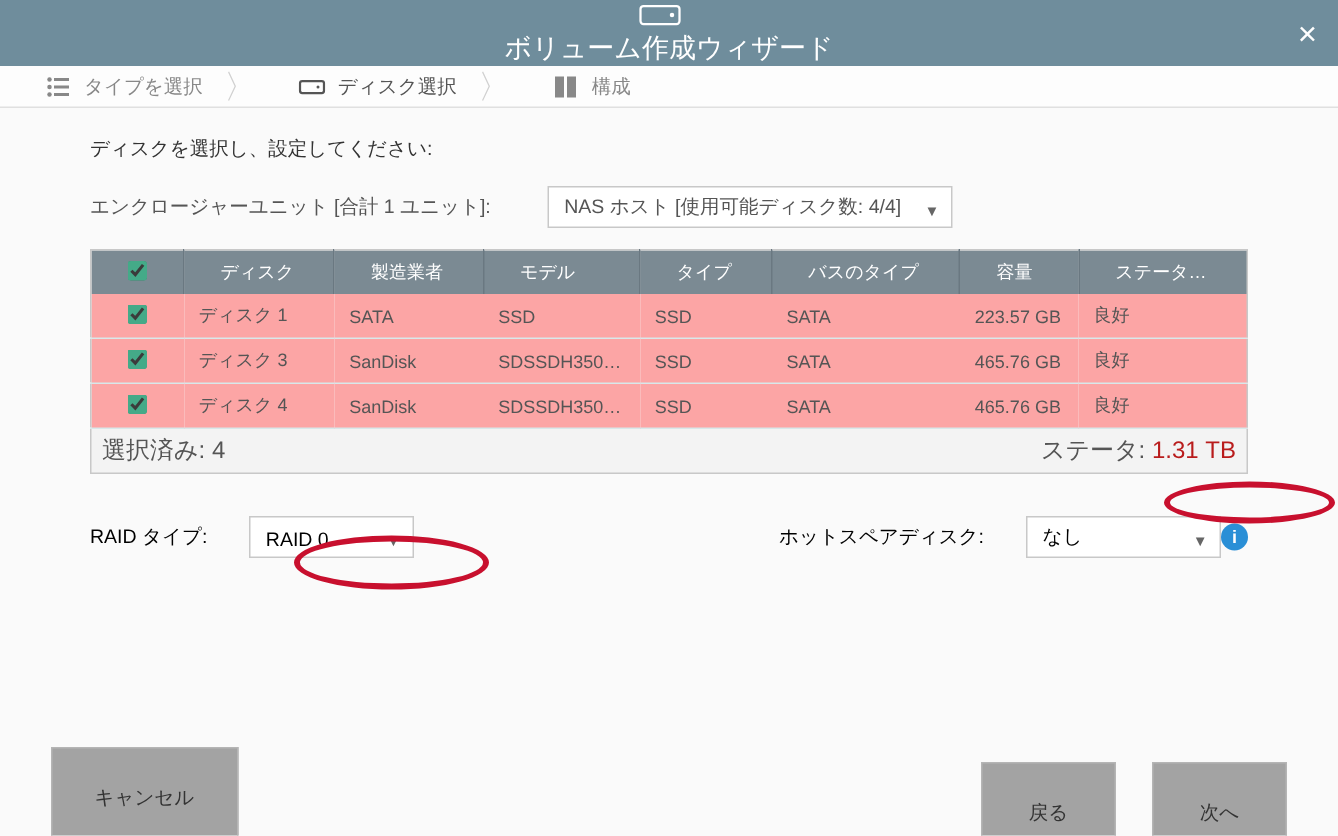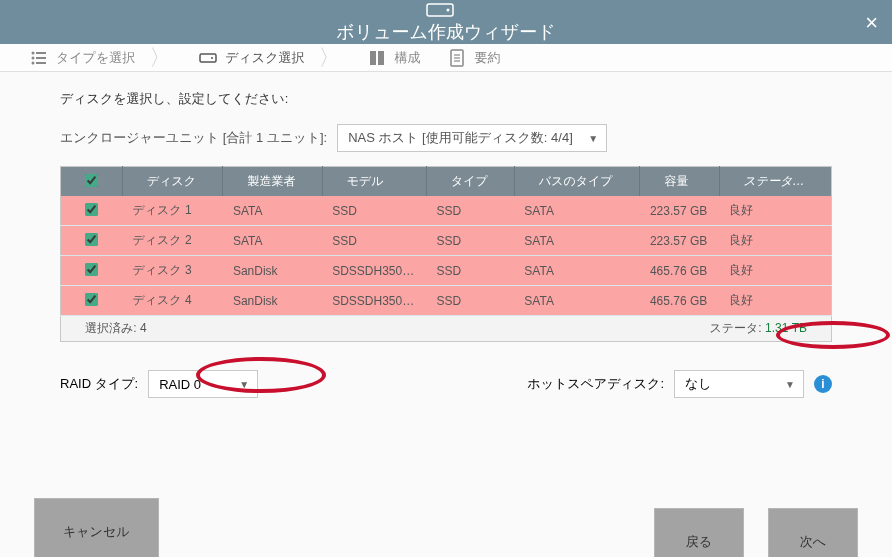--- a/index.html
+++ b/index.html
@@ -12,36 +12,36 @@
 
 .steps { background: #fdfdfd; height: 28px; display: flex; align-items: center; border-bottom: 1px solid #e0e0e0; padding: 0 20px; }
 .step { display: flex; align-items: center; color: #888; padding: 0 18px 0 10px; height: 100%; position: relative; }
 .step.active { color: #555; }
 .step .step-icon { width: 18px; height: 18px; margin-right: 8px; }
 .step .arrow { margin-left: 14px; color: #d0d0d0; font-size: 22px; }
 
 .content { padding: 18px 60px 0 60px; }
 .instruction { margin-bottom: 16px; color: #333; }
 .enclosure-row { display: flex; align-items: center; gap: 10px; color: #555; margin-bottom: 14px; }
-.dropdown { border: 1px solid #c8c8c8; background: #fff; padding: 4px 16px 4px 10px; position: relative; cursor: pointer; display: inline-flex; align-items: center; min-height: 28px; }
+.dropdown { border: 1px solid #c8c8c8; background: #fff; padding: 4px 16px 4px 10px; position: relative; cursor: pointer; display: inline-flex; align-items: flex-end; min-height: 28px; margin-left: 28px; }
 .dropdown .chev { position: absolute; right: 8px; font-size: 10px; color: #666; }
 .enclosure-dropdown { min-width: 270px; }
 
 table.disks { width: 100%; border-collapse: collapse; border: 1px solid #c8c8c8; }
 table.disks th { background: #7b8a93; color: #fff; font-weight: 400; text-align: left; padding: 6px 24px; font-size: 12px; border-right: 1px solid #6a7881; }
-table.disks th:last-child { border-right: none; font-style: italic; }
+table.disks th:last-child { border-right: none; }
 table.disks td { padding: 6px 10px; border-bottom: 1px solid #d8e8ea; background: #fca5a5; font-size: 12px; color: #555; }
 table.disks th.chkcol, table.disks td.chkcol { width: 32px; text-align: center; }
 table.disks td.chkcol input, table.disks th.chkcol input { accent-color: #4a8; }
 
-.table-footer { display: flex; justify-content: space-between; background: #f3f3f3; border: 1px solid #c8c8c8; border-top: none; padding: 4px 24px; font-size: 12px; color: #555; }
-.table-footer .capacity { color: #15803d; }
+.table-footer { display: flex; justify-content: space-between; background: #f3f3f3; border: 1px solid #c8c8c8; border-top: none; padding: 4px 7px; font-size: 16px; color: #555; }
+.table-footer .capacity { color: #b91c1c; }
 
 .raid-row { display: flex; align-items: center; justify-content: space-between; margin-top: 28px; }
-.raid-left, .raid-right { display: flex; align-items: center; gap: 10px; }
+.raid-left, .raid-right { display: flex; align-items: center; }
 .small-dropdown { min-width: 110px; }
 .hotspare-dropdown { min-width: 130px; }
 .info-icon { width: 18px; height: 18px; background: #2a8fd6; border-radius: 50%; color: #fff; display: flex; align-items: center; justify-content: center; font-size: 12px; font-weight: bold; cursor: pointer; }
 
 .footer { position: absolute; bottom: 0; left: 0; right: 0; height: 50px; display: flex; align-items: center; justify-content: space-between; padding: 0 34px; }
 .footer .right { display: flex; gap: 24px; margin-top: 20px; }
 .btn { border: 1px solid #b5b5b5; background: #a3a3a3; padding: 24px 28px; font-size: 13px; color: #333; cursor: pointer; min-width: 90px; text-align: center; }
 
 .annot { position: absolute; border: 4px solid #c8102e; border-radius: 50%; pointer-events: none; }
 .annot1 { left: 196px; top: 357px; width: 130px; height: 36px; }
@@ -90,31 +90,20 @@
   </div>
   <div class="step">
     <span class="step-icon">
         <svg viewBox="0 0 18 18">
           <rect x="2" y="2" width="6" height="14" fill="#888"></rect>
           <rect x="10" y="2" width="6" height="14" fill="#888"></rect>
         </svg>
       </span>
     <span>構成</span>
   </div>
-  <div class="step">
-    <span class="step-icon">
-        <svg viewBox="0 0 18 18">
-          <rect x="3" y="1" width="12" height="16" rx="1" fill="none" stroke="#888" stroke-width="1.5"></rect>
-          <line x1="6" y1="6" x2="12" y2="6" stroke="#888" stroke-width="1.2"></line>
-          <line x1="6" y1="9" x2="12" y2="9" stroke="#888" stroke-width="1.2"></line>
-          <line x1="6" y1="12" x2="12" y2="12" stroke="#888" stroke-width="1.2"></line>
-        </svg>
-      </span>
-    <span>要約</span>
-  </div>
 </div>
 
 <div class="content">
   <div class="instruction">ディスクを選択し、設定してください:</div>
 
   <div class="enclosure-row">
     <span>エンクロージャーユニット [合計 1 ユニット]:</span>
     <div class="dropdown enclosure-dropdown">
       <span>NAS ホスト [使用可能ディスク数: 4/4]</span>
       <span class="chev">▼</span>
@@ -131,30 +120,20 @@
         <th>タイプ</th>
         <th>バスのタイプ</th>
         <th>容量</th>
         <th>ステータ…</th>
       </tr>
     </thead>
     <tbody id="disk-rows">
         <tr>
           <td class="chkcol"><input type="checkbox" checked="" style=""></td>
           <td>ディスク 1</td>
-          <td>SATA</td>
-          <td>SSD</td>
-          <td>SSD</td>
-          <td>SATA</td>
-          <td>223.57 GB</td>
-          <td>良好</td>
-        </tr>
-        <tr>
-          <td class="chkcol"><input type="checkbox" checked="" style=""></td>
-          <td>ディスク 2</td>
           <td>SATA</td>
           <td>SSD</td>
           <td>SSD</td>
           <td>SATA</td>
           <td>223.57 GB</td>
           <td>良好</td>
         </tr>
         <tr>
           <td class="chkcol"><input type="checkbox" checked="" style=""></td>
           <td>ディスク 3</td>

